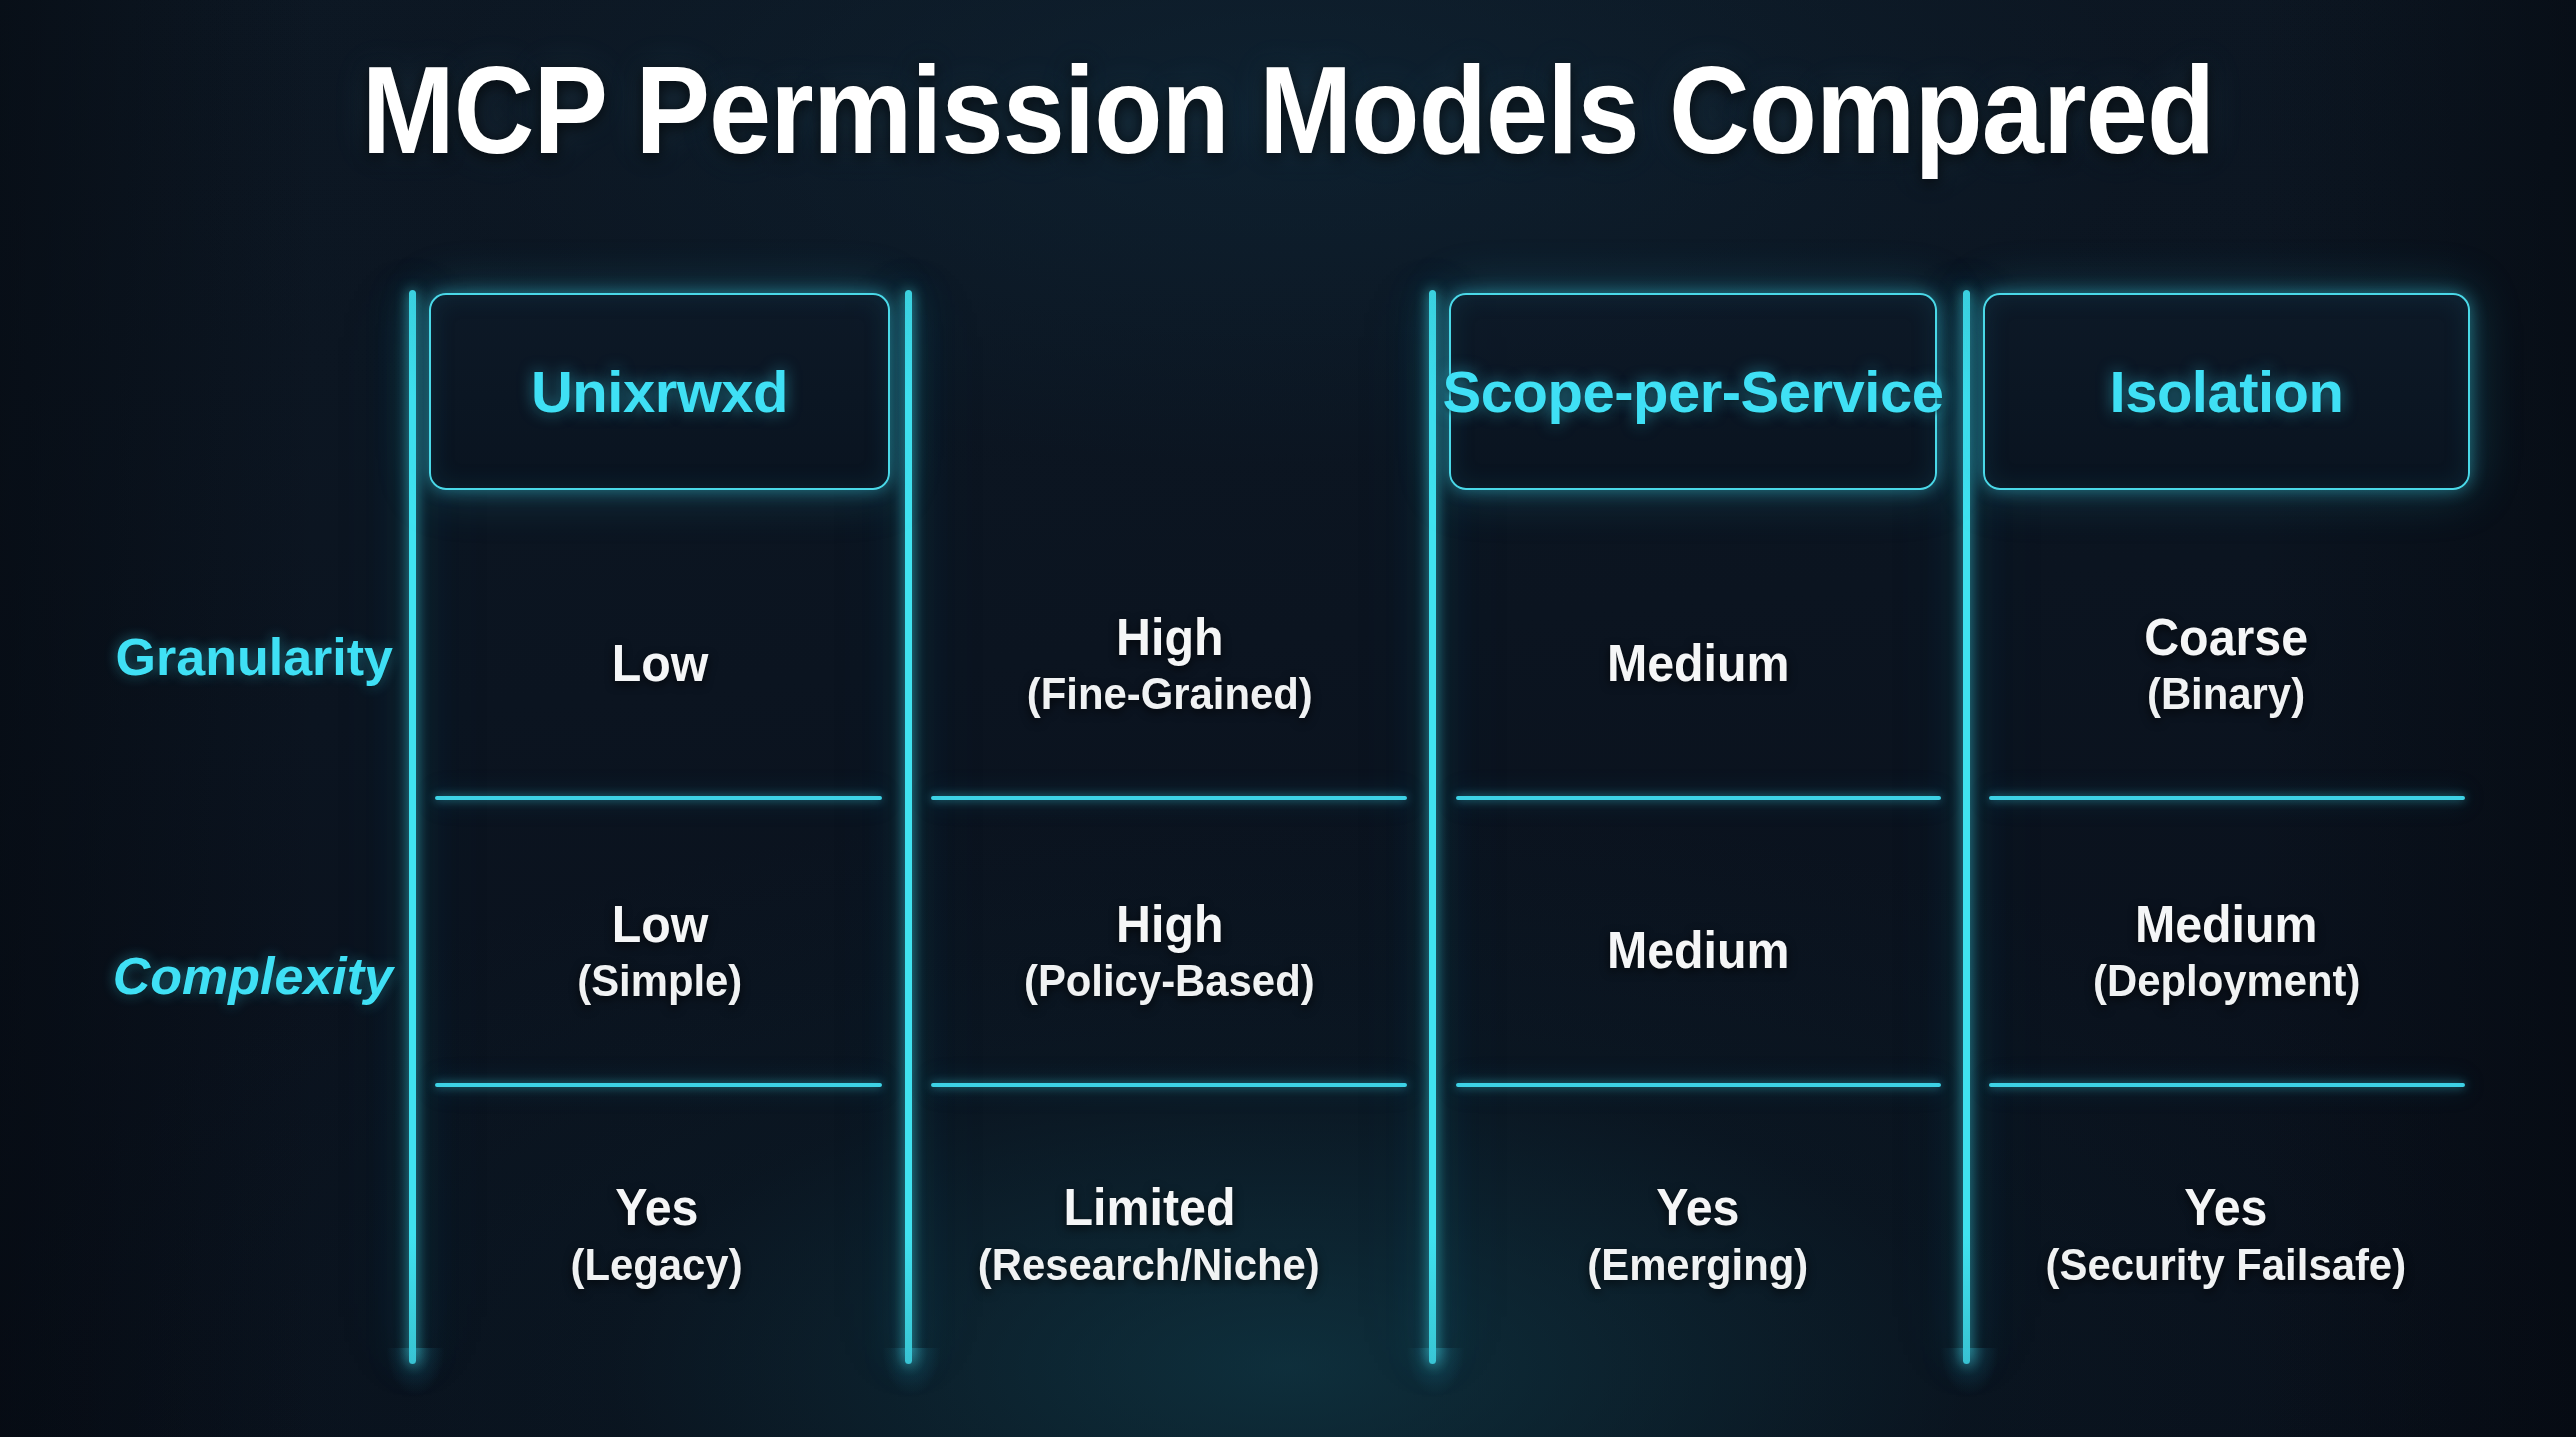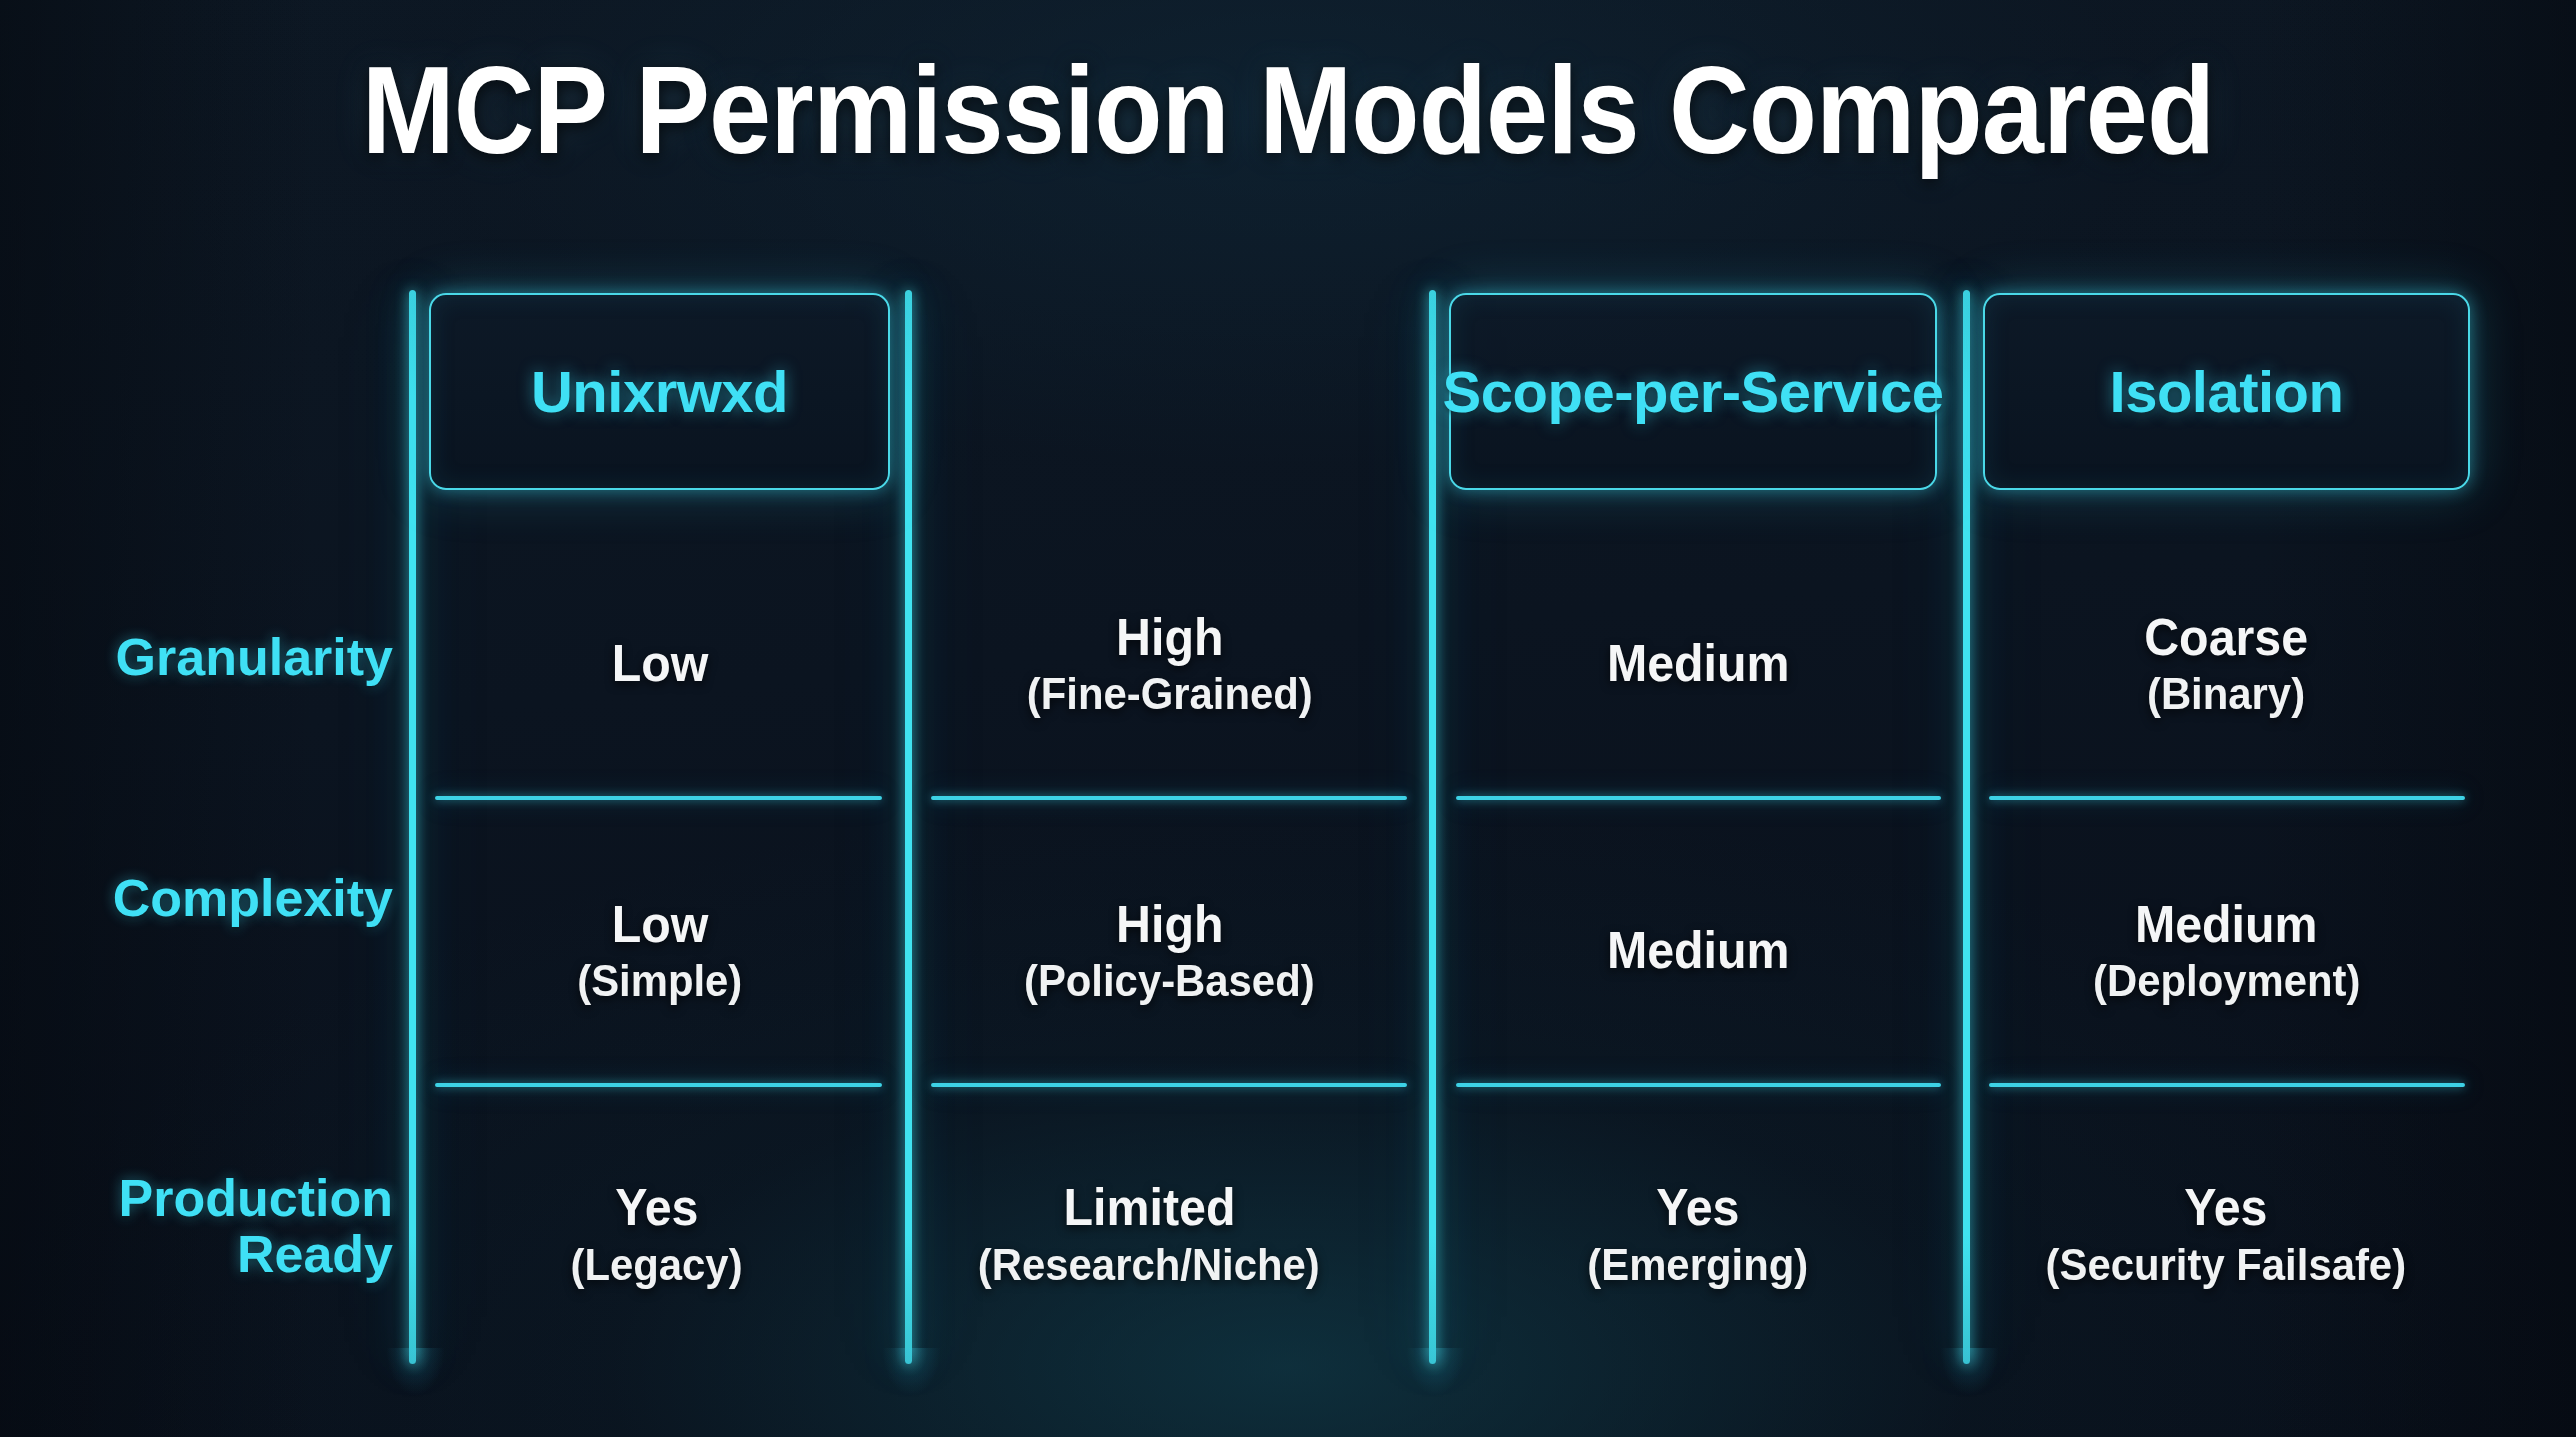--- a/index.html
+++ b/index.html
@@ -212,26 +212,22 @@
     <div class="hrule" style="left:1989px; top:796px; width:476px;"></div>
 
     <div class="hrule" style="left:435px; top:1083px; width:447px;"></div>
     <div class="hrule" style="left:931px; top:1083px; width:476px;"></div>
     <div class="hrule" style="left:1456px; top:1083px; width:485px;"></div>
     <div class="hrule" style="left:1989px; top:1083px; width:476px;"></div>
 
     <div class="rlabel" style="top:629px;">
       <div>Granularity</div>
     </div>
-    <div class="rlabel" style="top:870px;">
+    <div class="rlabel" style="top:948px;font-style:italic;">
       <div>Complexity</div>
-    </div>
-    <div class="rlabel" style="top:1170px;">
-      <div>Production</div>
-      <div>Ready</div>
     </div>
 
     <div class="cell" style="left:429px; top:532px; width:461px; height:264px;">
       <span class="cmain">Low</span>
 
     </div>
     <div class="cell" style="left:925px; top:532px; width:489px; height:264px;">
       <span class="cmain">High</span>
       <span class="csub">(Fine-Grained)</span>
     </div>

